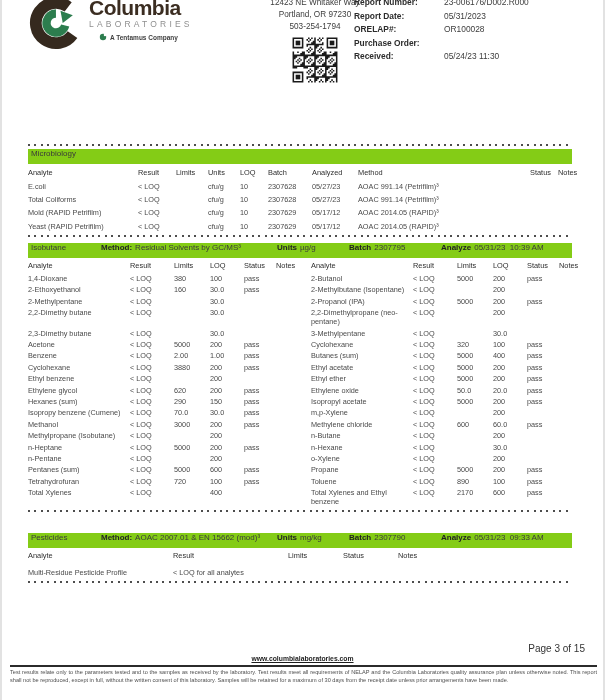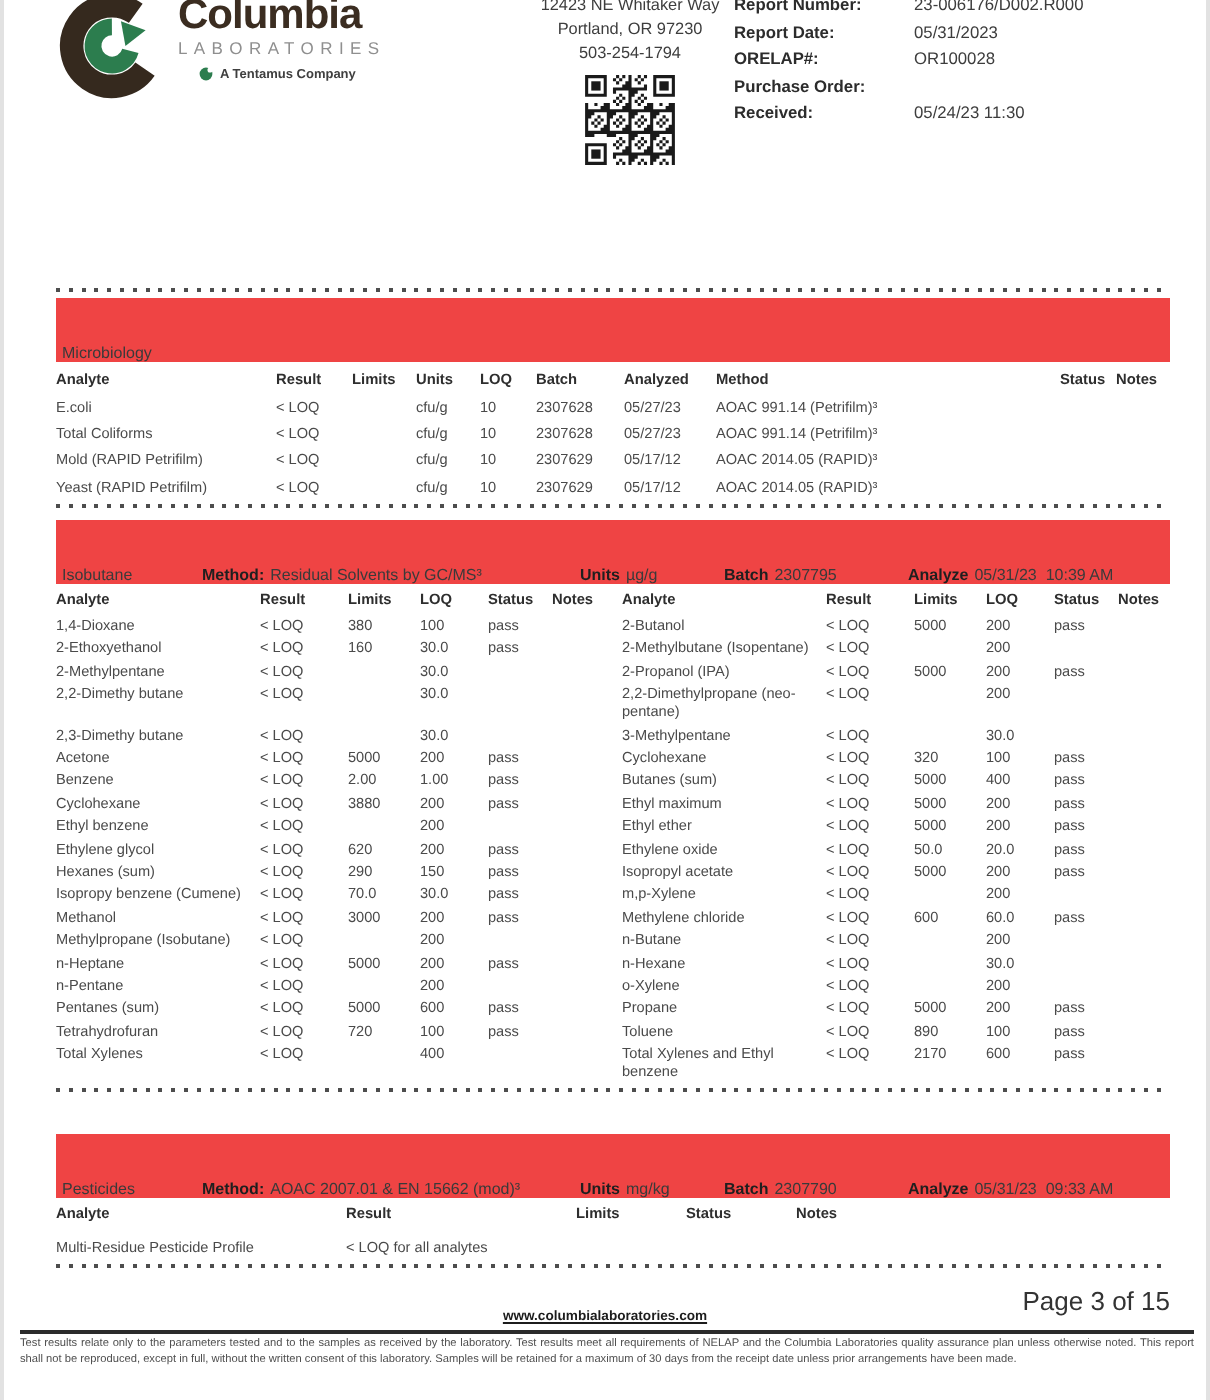--- a/index.html
+++ b/index.html
@@ -3,21 +3,21 @@
 <meta charset="utf-8">
 <style>
   html,body{margin:0;padding:0;}
   body{
     width:605px;height:700px;position:relative;overflow:hidden;
     background:#ffffff;color:#4a4a4a;
     font-family:"Liberation Sans",sans-serif;
   }
   .edge{position:absolute;top:0;height:100%;width:2px;background:#e2e2e2;z-index:5;}
   .edge-l{left:0;} .edge-r{right:0;}
-  .page{position:absolute;inset:0;padding:0 20px 0 28px;box-sizing:border-box;}
+  .page{position:absolute;inset:0;padding:0 33px 0 28px;box-sizing:border-box;}
 
   
   .header{position:relative;height:142px;}
   .logo{position:absolute;left:0;top:-5px;display:flex;align-items:flex-start;gap:5px;}
   .logo-text{padding-top:2px;}
   .logo-name{font-size:21px;font-weight:bold;color:#3b2d21;letter-spacing:-0.5px;line-height:22px;}
   .logo-sub{font-size:8.5px;letter-spacing:3.2px;color:#8f8f8f;line-height:11px;}
   .logo-tag{display:flex;align-items:center;gap:3px;margin-top:3px;margin-left:10px;}
   .logo-tag-text{font-size:6.5px;font-weight:bold;color:#3f3f3f;}
   .addr{position:absolute;left:198px;top:-3px;width:178px;text-align:center;
@@ -26,33 +26,33 @@
   .fields{position:absolute;right:0;top:-3px;width:218px;font-size:8.4px;}
   .field-row{display:flex;margin-bottom:3.6px;}
   .field-label{width:90px;font-weight:bold;color:#2c2c2c;}
   .field-value{color:#3d3d3d;}
 
   
   .dotsep{height:2px;margin:2px 0 3px;
     background-image:repeating-linear-gradient(to right,#4d4d4d 0 2px,transparent 2px 6.4px);}
 
   
-  .secbar{background:#ef4444;height:32px;display:flex;align-items:flex-end;
+  .secbar{background:#84cc16;height:15px;display:flex;align-items:flex-start;
           font-size:8px;color:#3a3a3a;padding:0 3px;box-sizing:border-box;}
   .sb-title{width:70px;flex:none;}
   .sb-label{font-weight:bold;color:#1f1f1f;margin-right:3px;}
   .sb-val{white-space:pre;}
   .sb-method{flex:1;}
   .sb-units{width:72px;flex:none;}
   .sb-batch{width:92px;flex:none;}
   .sb-analyze{width:128px;flex:none;}
 
   
   .cell{display:block;}
-  .thead{font-weight:bold;color:#2e2e2e;font-size:7.4px;}
+  .thead{font-weight:normal;color:#2e2e2e;font-size:7.4px;}
   .tbl{font-size:7.3px;line-height:9.2px;color:#4a4a4a;}
 
   
   .mb-head,.mb-row{display:grid;grid-template-columns:110px 38px 32px 32px 28px 44px 46px 172px 28px 27px;}
   .mb-head{padding:4px 0 3px;}
   .mb-row{padding:2px 0;}
 
   
   .sv-pair{display:flex;gap:9px;}
   .sv-head,.sv-row{display:grid;grid-template-columns:102px 44px 36px 34px 32px 26px;width:274px;box-sizing:border-box;}
@@ -61,21 +61,21 @@
   .sv-row .c-loq,.sv-head .c-loq{text-align:left;padding-right:7px;box-sizing:border-box;}
   .sv-head .c-loq{text-align:left;padding-right:0;}
 
   
   .pt-head,.pt-row{display:grid;grid-template-columns:145px 115px 55px 55px 187px;}
   .pt-head{padding:3px 0 6px;}
   .pt-row{padding:2px 0;}
 
   
   .footer{position:absolute;left:0;right:0;bottom:0;height:64px;}
-  .page-num{position:absolute;right:20px;top:7px;font-size:13px;color:#333333;}
+  .page-num{position:absolute;right:20px;top:7px;font-size:10px;color:#333333;}
   .site{position:absolute;left:0;right:0;top:19px;text-align:center;
         font-size:6.8px;font-weight:bold;color:#1c1c1c;text-decoration:underline;cursor:pointer;}
   .footer-rule{position:absolute;left:10px;right:8px;top:29px;height:2.4px;background:#2b2b2b;}
   .disclaimer{position:absolute;left:10px;right:8px;top:33px;
         font-size:5.6px;line-height:7.6px;color:#4f4f4f;text-align:justify;}
 </style>
 </head>
 <body>
 
 <div class="edge edge-l"></div>
@@ -373,21 +373,21 @@
         <div class="sv-pair">
           <div class="sv-row">
             <span class="cell c-analyte">Cyclohexane</span>
             <span class="cell c-result">&lt; LOQ</span>
             <span class="cell c-limits">3880</span>
             <span class="cell c-loq">200</span>
             <span class="cell c-status">pass</span>
             <span class="cell c-notes"></span>
           </div>
           <div class="sv-row">
-            <span class="cell c-analyte">Ethyl maximum</span>
+            <span class="cell c-analyte">Ethyl acetate</span>
             <span class="cell c-result">&lt; LOQ</span>
             <span class="cell c-limits">5000</span>
             <span class="cell c-loq">200</span>
             <span class="cell c-status">pass</span>
             <span class="cell c-notes"></span>
           </div>
         </div>
         <div class="sv-pair">
           <div class="sv-row">
             <span class="cell c-analyte">Ethyl benzene</span>

